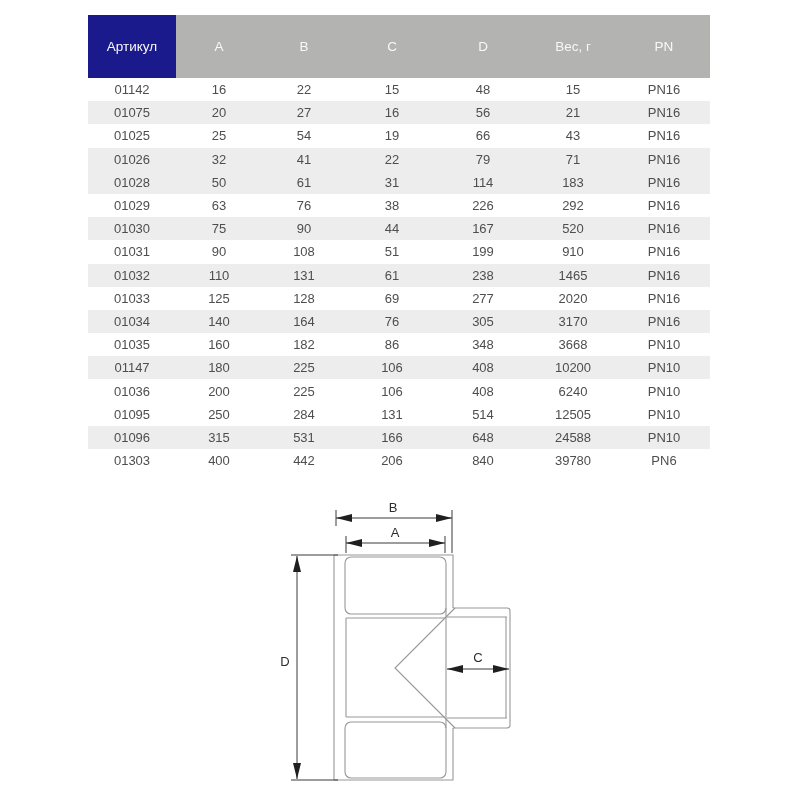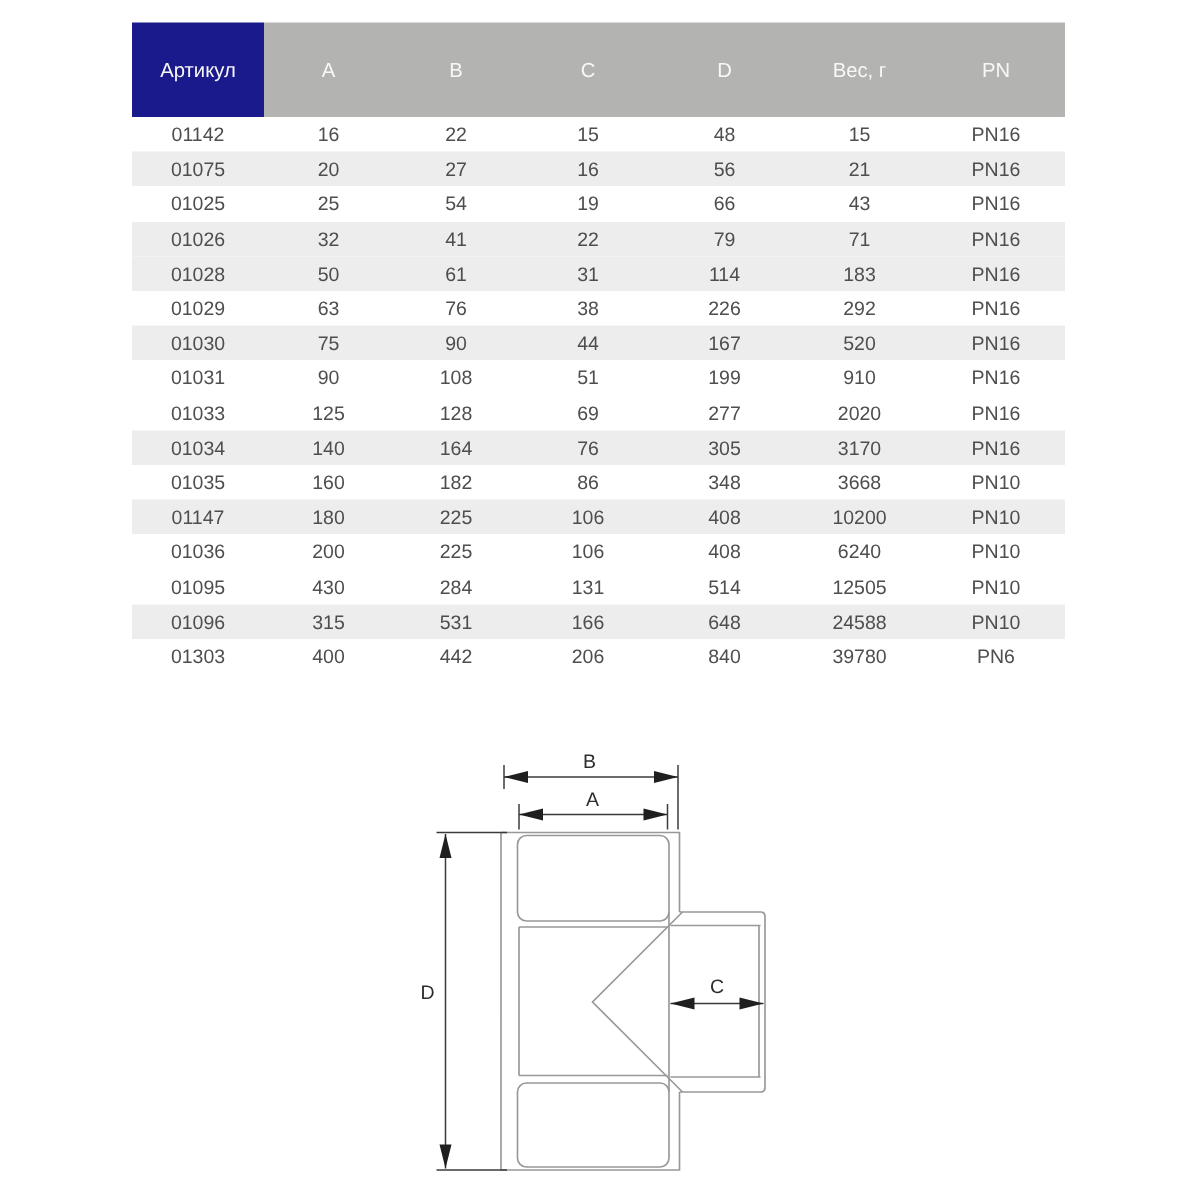--- a/index.html
+++ b/index.html
@@ -123,20 +123,29 @@
         </tr>
         <tr>
           <td>01031</td>
           <td>90</td>
           <td>108</td>
           <td>51</td>
           <td>199</td>
           <td>910</td>
           <td>PN16</td>
         </tr>
+        <tr class="striped">
+          <td>01032</td>
+          <td>110</td>
+          <td>131</td>
+          <td>61</td>
+          <td>238</td>
+          <td>1465</td>
+          <td>PN16</td>
+        </tr>
         <tr>
           <td>01033</td>
           <td>125</td>
           <td>128</td>
           <td>69</td>
           <td>277</td>
           <td>2020</td>
           <td>PN16</td>
         </tr>
         <tr class="striped">
@@ -170,21 +179,21 @@
           <td>01036</td>
           <td>200</td>
           <td>225</td>
           <td>106</td>
           <td>408</td>
           <td>6240</td>
           <td>PN10</td>
         </tr>
         <tr>
           <td>01095</td>
-          <td>430</td>
+          <td>250</td>
           <td>284</td>
           <td>131</td>
           <td>514</td>
           <td>12505</td>
           <td>PN10</td>
         </tr>
         <tr class="striped">
           <td>01096</td>
           <td>315</td>
           <td>531</td>

